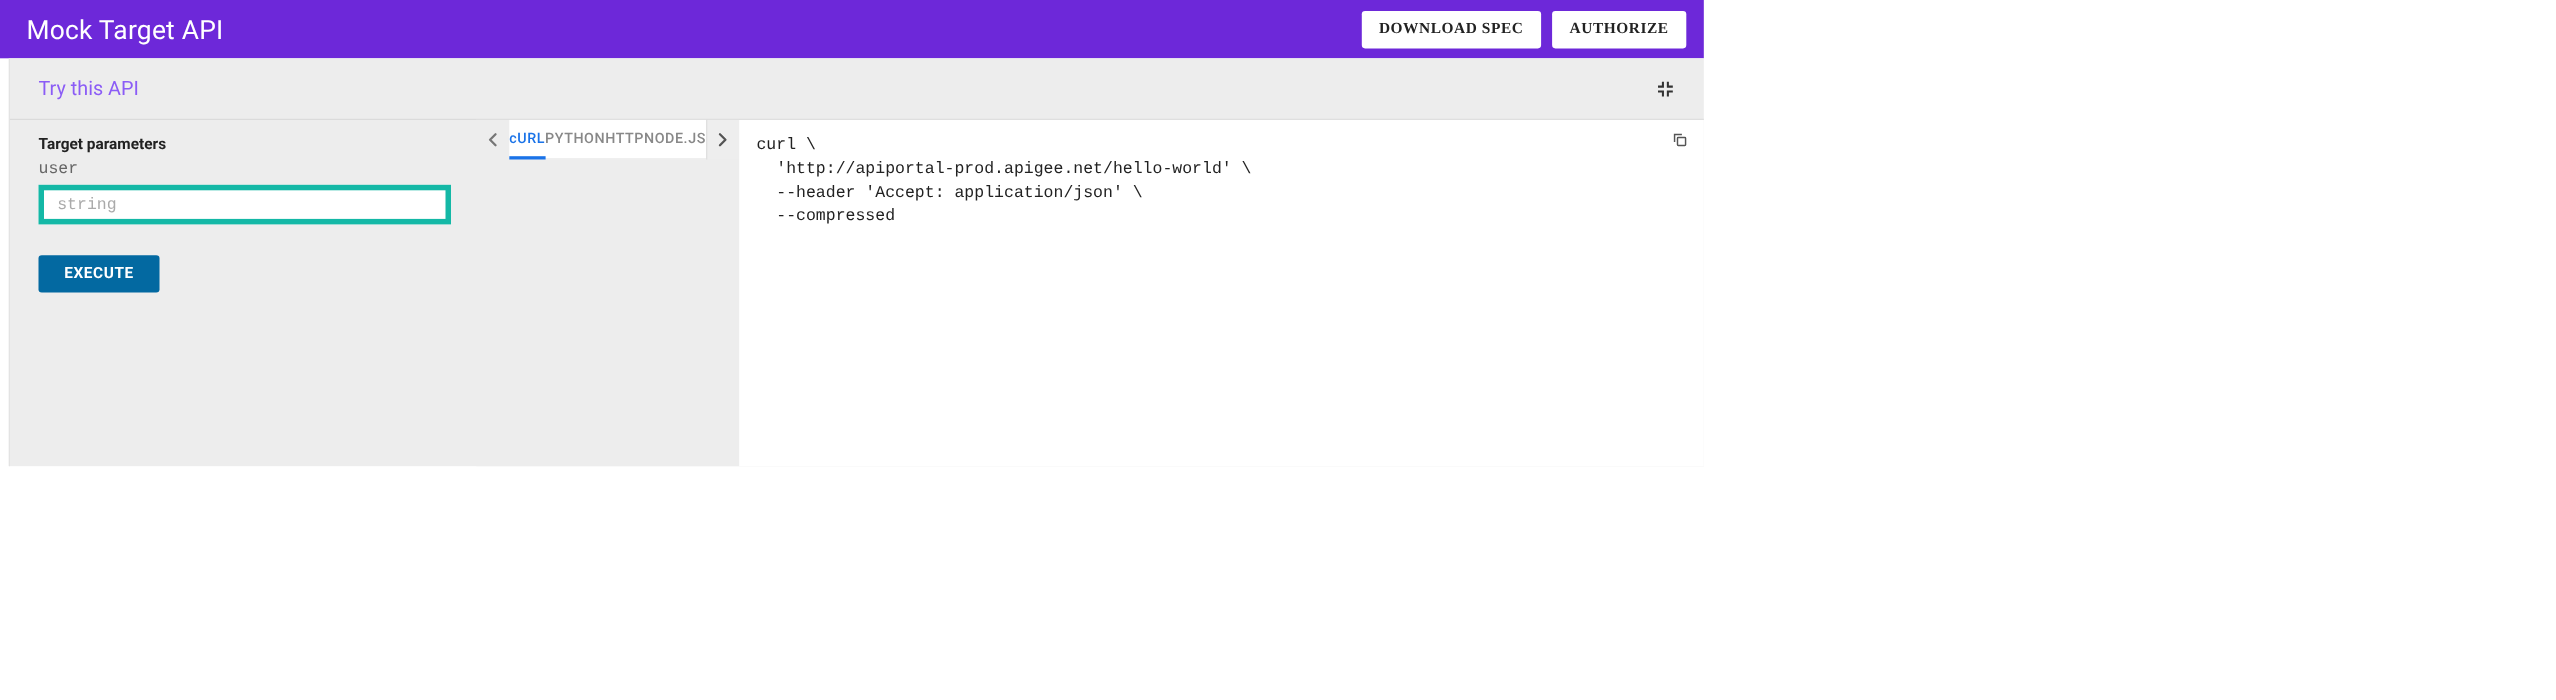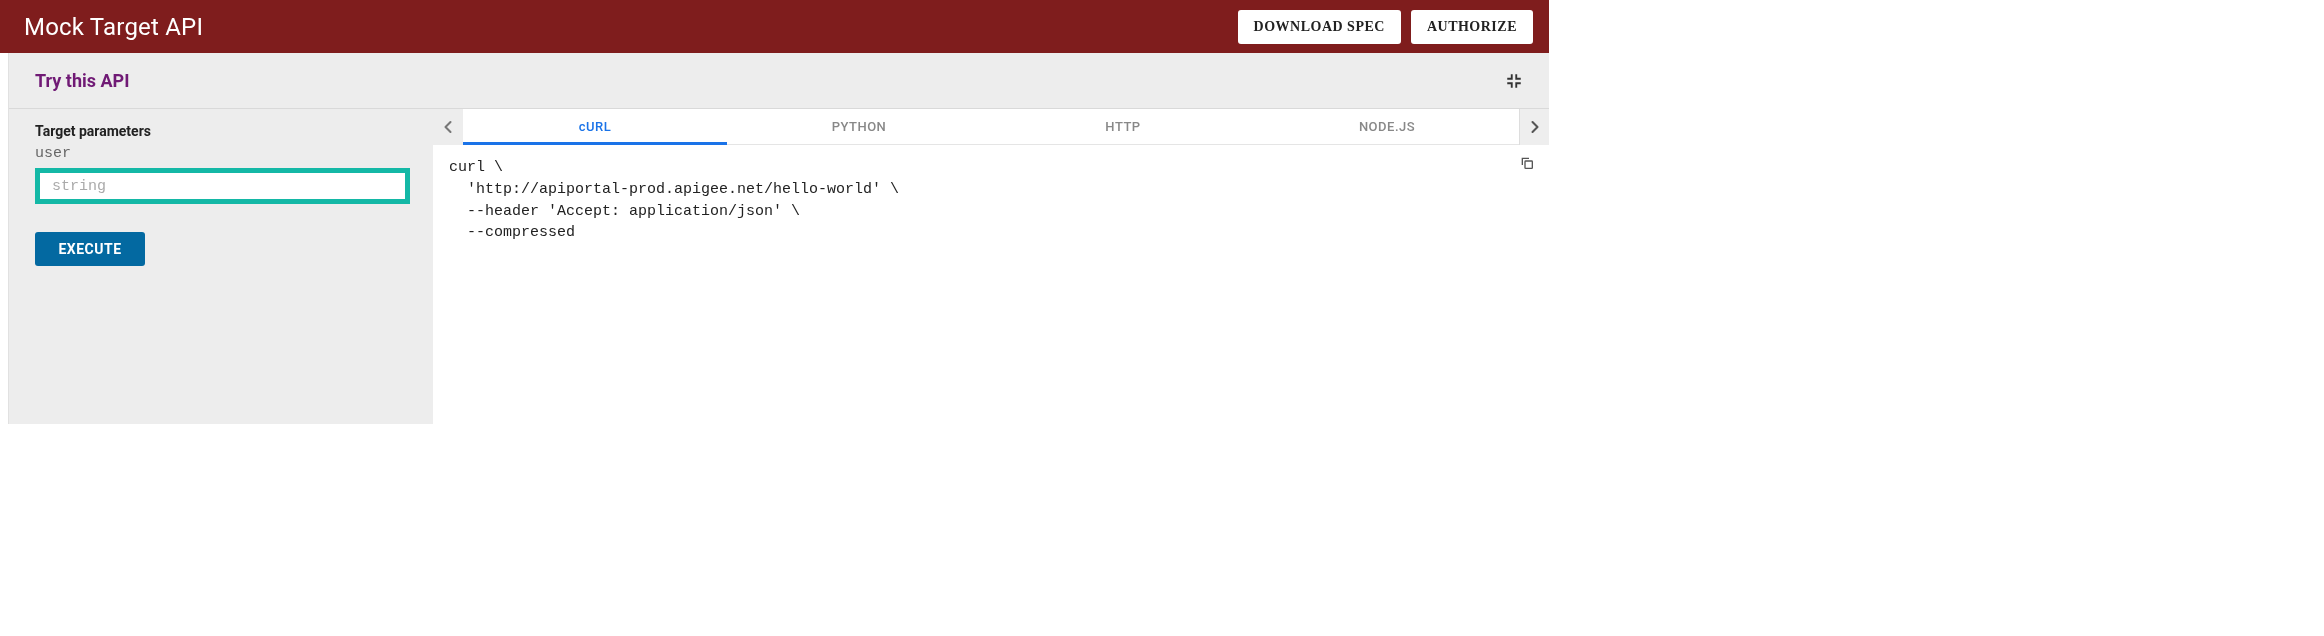--- a/index.html
+++ b/index.html
@@ -1,20 +1,20 @@
 <!DOCTYPE html>
 <html><head>
 <meta charset="utf-8">
 <style>
   * { box-sizing: border-box; margin: 0; padding: 0; }
   html, body { width: 1549px; height: 424px; font-family: Roboto, "Helvetica Neue", Arial, sans-serif; background: #fff; overflow: hidden; }
 
   .topbar {
     height: 53px;
-    background: #7f1d1d;
+    background: #6d28d9;
     display: flex;
     align-items: center;
     justify-content: space-between;
     padding: 0 16px 0 24px;
     gap: 31px;
   }
   .topbar-title {
     color: #fff;
     font-size: 24px;
     font-weight: 400;
@@ -44,22 +44,22 @@
   .panel-header {
     height: 56px;
     display: flex;
     align-items: center;
     justify-content: space-between;
     padding: 0 26px 0 26px;
     border-bottom: 1px solid #d9d9d9;
   }
   .panel-title {
     font-size: 18px;
-    font-weight: 700;
-    color: #701a75;
+    font-weight: 400;
+    color: #8b5cf6;
     text-align: center;
   }
   .collapse-icon { width: 18px; height: 18px; cursor: pointer; }
 
   .panel-body {
     display: flex;
     height: calc(100% - 56px);
   }
 
   .left-col {
@@ -103,21 +103,21 @@
     font-size: 14px;
     font-weight: 700;
     letter-spacing: 0.5px;
     cursor: pointer;
     font-family: inherit;
   }
 
   .right-col {
     flex: 1;
     display: flex;
-    flex-direction: column;
+    flex-direction: row;
     background: #ededed;
     position: relative;
   }
   .tabs-row {
     display: flex;
     align-items: stretch;
     height: 36px;
     background: #ededed;
   }
   .scroll-arrow {

